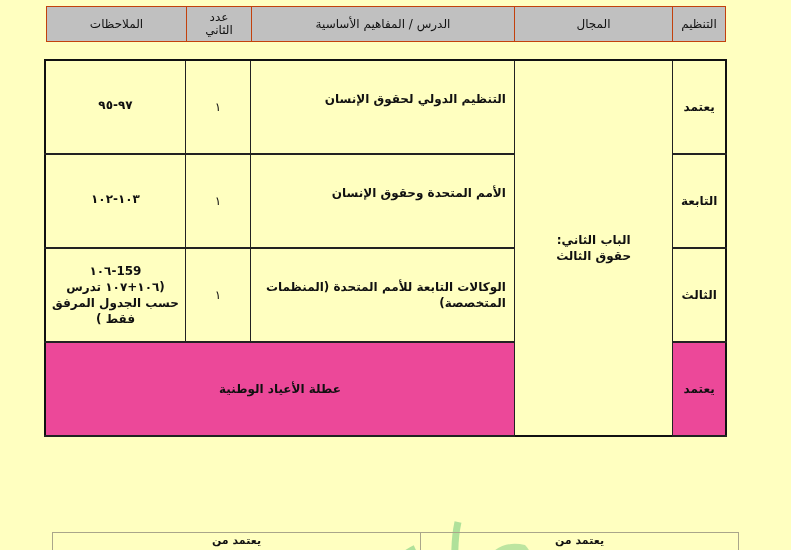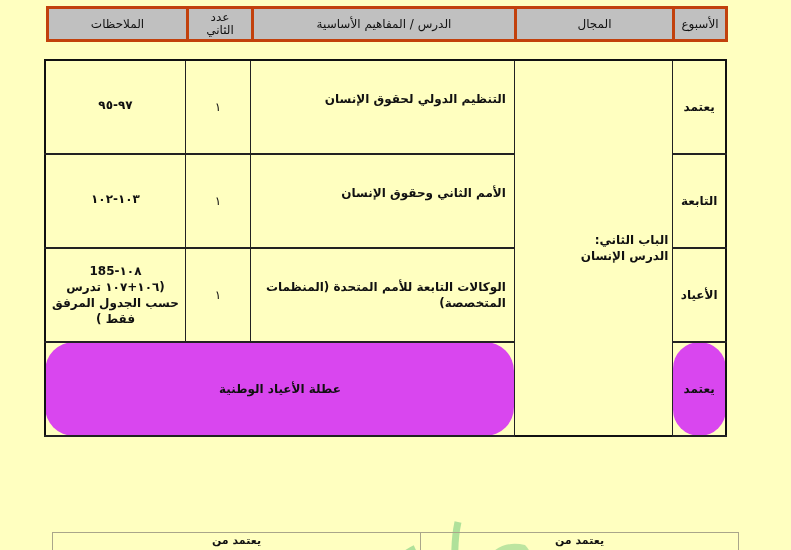--- a/index.html
+++ b/index.html
@@ -12,21 +12,21 @@
     }
     .hdr {
       position: absolute; left: 46px; top: 6px;
       width: 679px; height: 36px;
       border-collapse: collapse;
       background: #c0c0c0;
       direction: rtl;
       table-layout: fixed;
     }
     .hdr td {
-      border: 3px solid #c2410c;
+      border: 1px solid #c2410c;
       text-align: center; vertical-align: middle;
       font-size: 12px; line-height: 13px;
       padding: 0;
     }
     .main {
       position: absolute; left: 44px; top: 59px;
       width: 683px; height: 376px;
       border-collapse: collapse;
       border: 2px solid #111;
       direction: rtl;
@@ -35,21 +35,21 @@
     }
     .main td {
       border: 1px solid #222;
       border-bottom-width: 2px;
       text-align: center; vertical-align: middle;
       font-size: 12px; font-weight: bold;
       padding: 0 4px;
       line-height: 16px;
     }
     .main td.lesson { text-align: right; vertical-align: top; padding: 30px 8px 0 8px; }
-    .main td.grey { background: #d946ef; border-radius: 29px; }
+    .main td.grey { background: #ec4899; }
     .main td.notes { font-weight: bold; }
     .main td.count { font-weight: normal; }
     .main td.domain { font-weight: bold; }
     .main td.notes-top { vertical-align: top; padding-top: 36px; }
     .underline { }
 
     .footer {
       position: absolute; left: 52px; top: 532px;
       width: 686px; height: 40px;
       border-collapse: collapse;
@@ -74,21 +74,21 @@
 <table class="hdr">
   <colgroup>
     <col style="width:53px">
       <col style="width:158px">
       <col style="width:263px">
       <col style="width:65px">
       <col style="width:140px">
   </colgroup>
   <tbody>
       <tr>
-    <td>الأسبوع</td>
+    <td>التنظيم</td>
     <td>المجال</td>
     <td>الدرس / المفاهيم الأساسية</td>
     <td>
       <div>عدد</div>
       <div>الثاني</div>
     </td>
     <td>الملاحظات</td>
   </tr>
 </tbody>
   </table>
@@ -97,40 +97,40 @@
   <colgroup>
     <col style="width:53px">
       <col style="width:158px">
       <col style="width:263px">
       <col style="width:65px">
       <col style="width:140px">
   </colgroup>
   <tbody>
       <tr style="height:94px">
     <td>يعتمد</td>
-    <td class="domain" rowspan="4" style="border-bottom-width:1px;text-align:right;">
+    <td class="domain" rowspan="4" style="border-bottom-width:1px;">
       <div>الباب الثاني:</div>
-      <div>الدرس الإنسان</div>
+      <div>حقوق الثالث</div>
     </td>
     <td class="lesson">التنظيم الدولي لحقوق الإنسان</td>
     <td class="count">١</td>
     <td class="notes notes-top">٩٧-٩٥</td>
   </tr>
   <tr style="height:94px">
     <td>التابعة</td>
-    <td class="lesson">الأمم الثاني وحقوق الإنسان</td>
+    <td class="lesson">الأمم المتحدة وحقوق الإنسان</td>
     <td class="count">١</td>
     <td class="notes notes-top">١٠٣-١٠٢</td>
   </tr>
   <tr style="height:94px">
-    <td>الأعياد</td>
+    <td>الثالث</td>
     <td class="lesson">الوكالات التابعة للأمم المتحدة (المنظمات المتخصصة)</td>
     <td class="count">١</td>
     <td class="notes">
-      <div>١٠٨-185</div>
+      <div>159-١٠٦</div>
       <div>(١٠٦+١٠٧ تدرس</div>
       <div>حسب الجدول المرفق</div>
       <div><span class="underline">فقط</span><span> )</span></div>
     </td>
   </tr>
   <tr style="height:94px">
     <td class="grey">يعتمد</td>
     <td class="grey" colspan="3">عطلة الأعياد الوطنية</td>
   </tr>
 </tbody>

